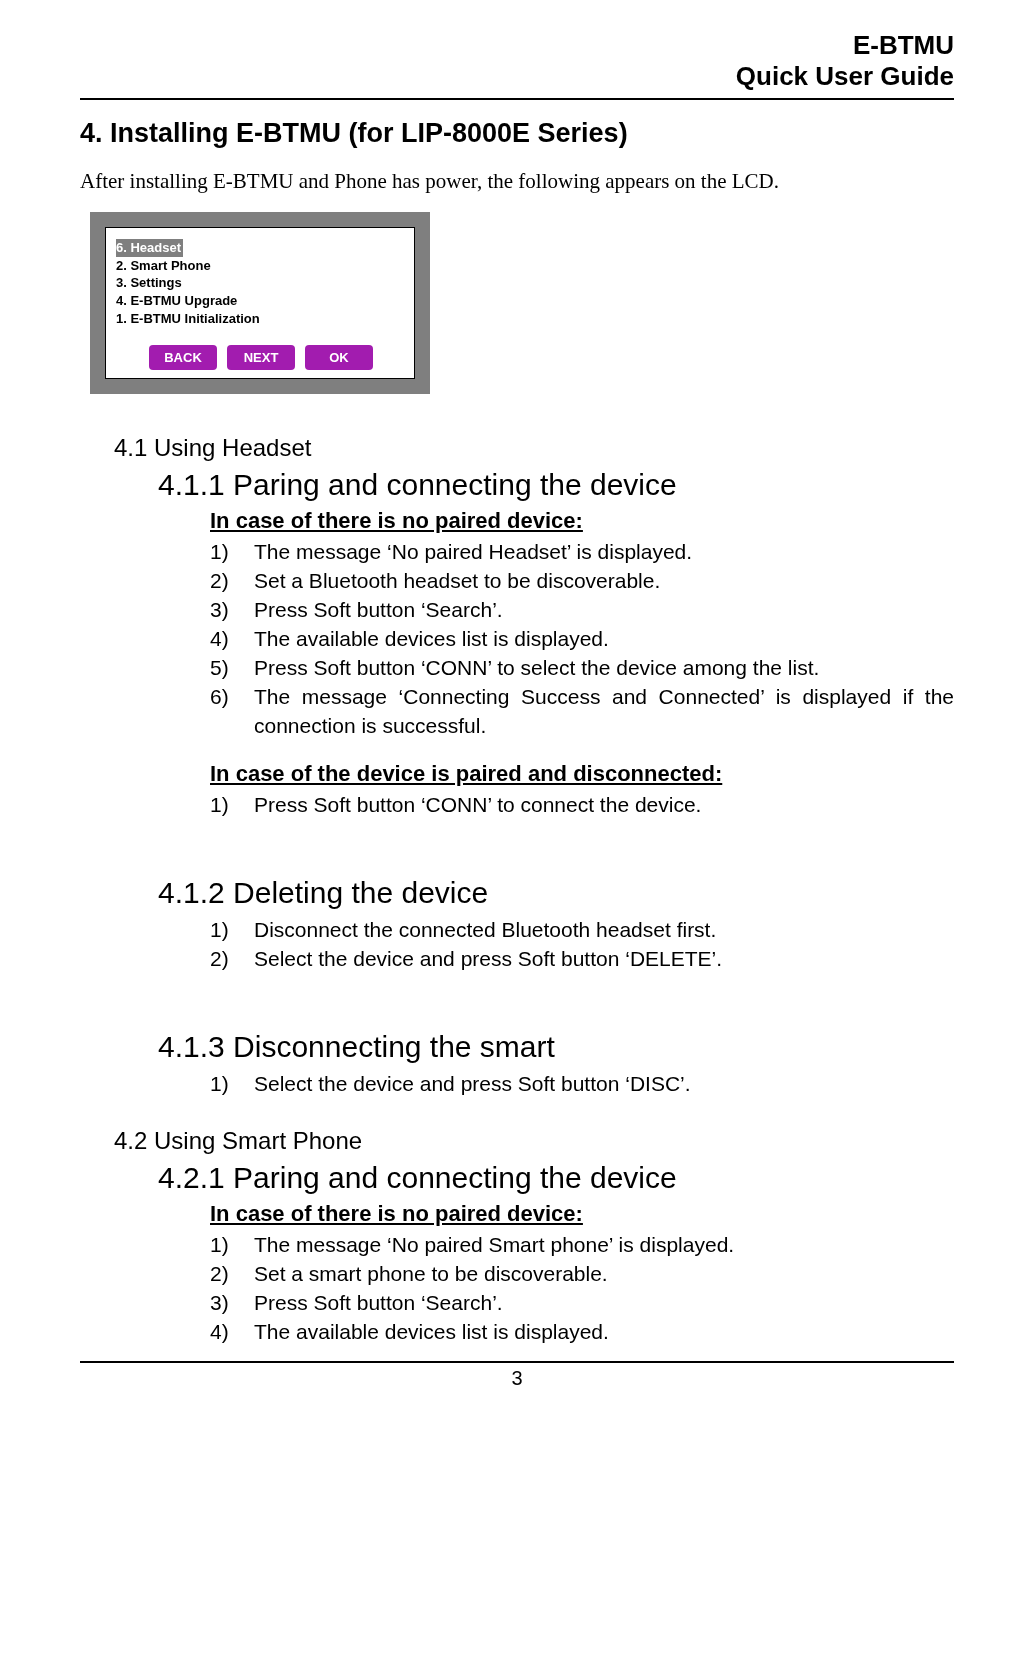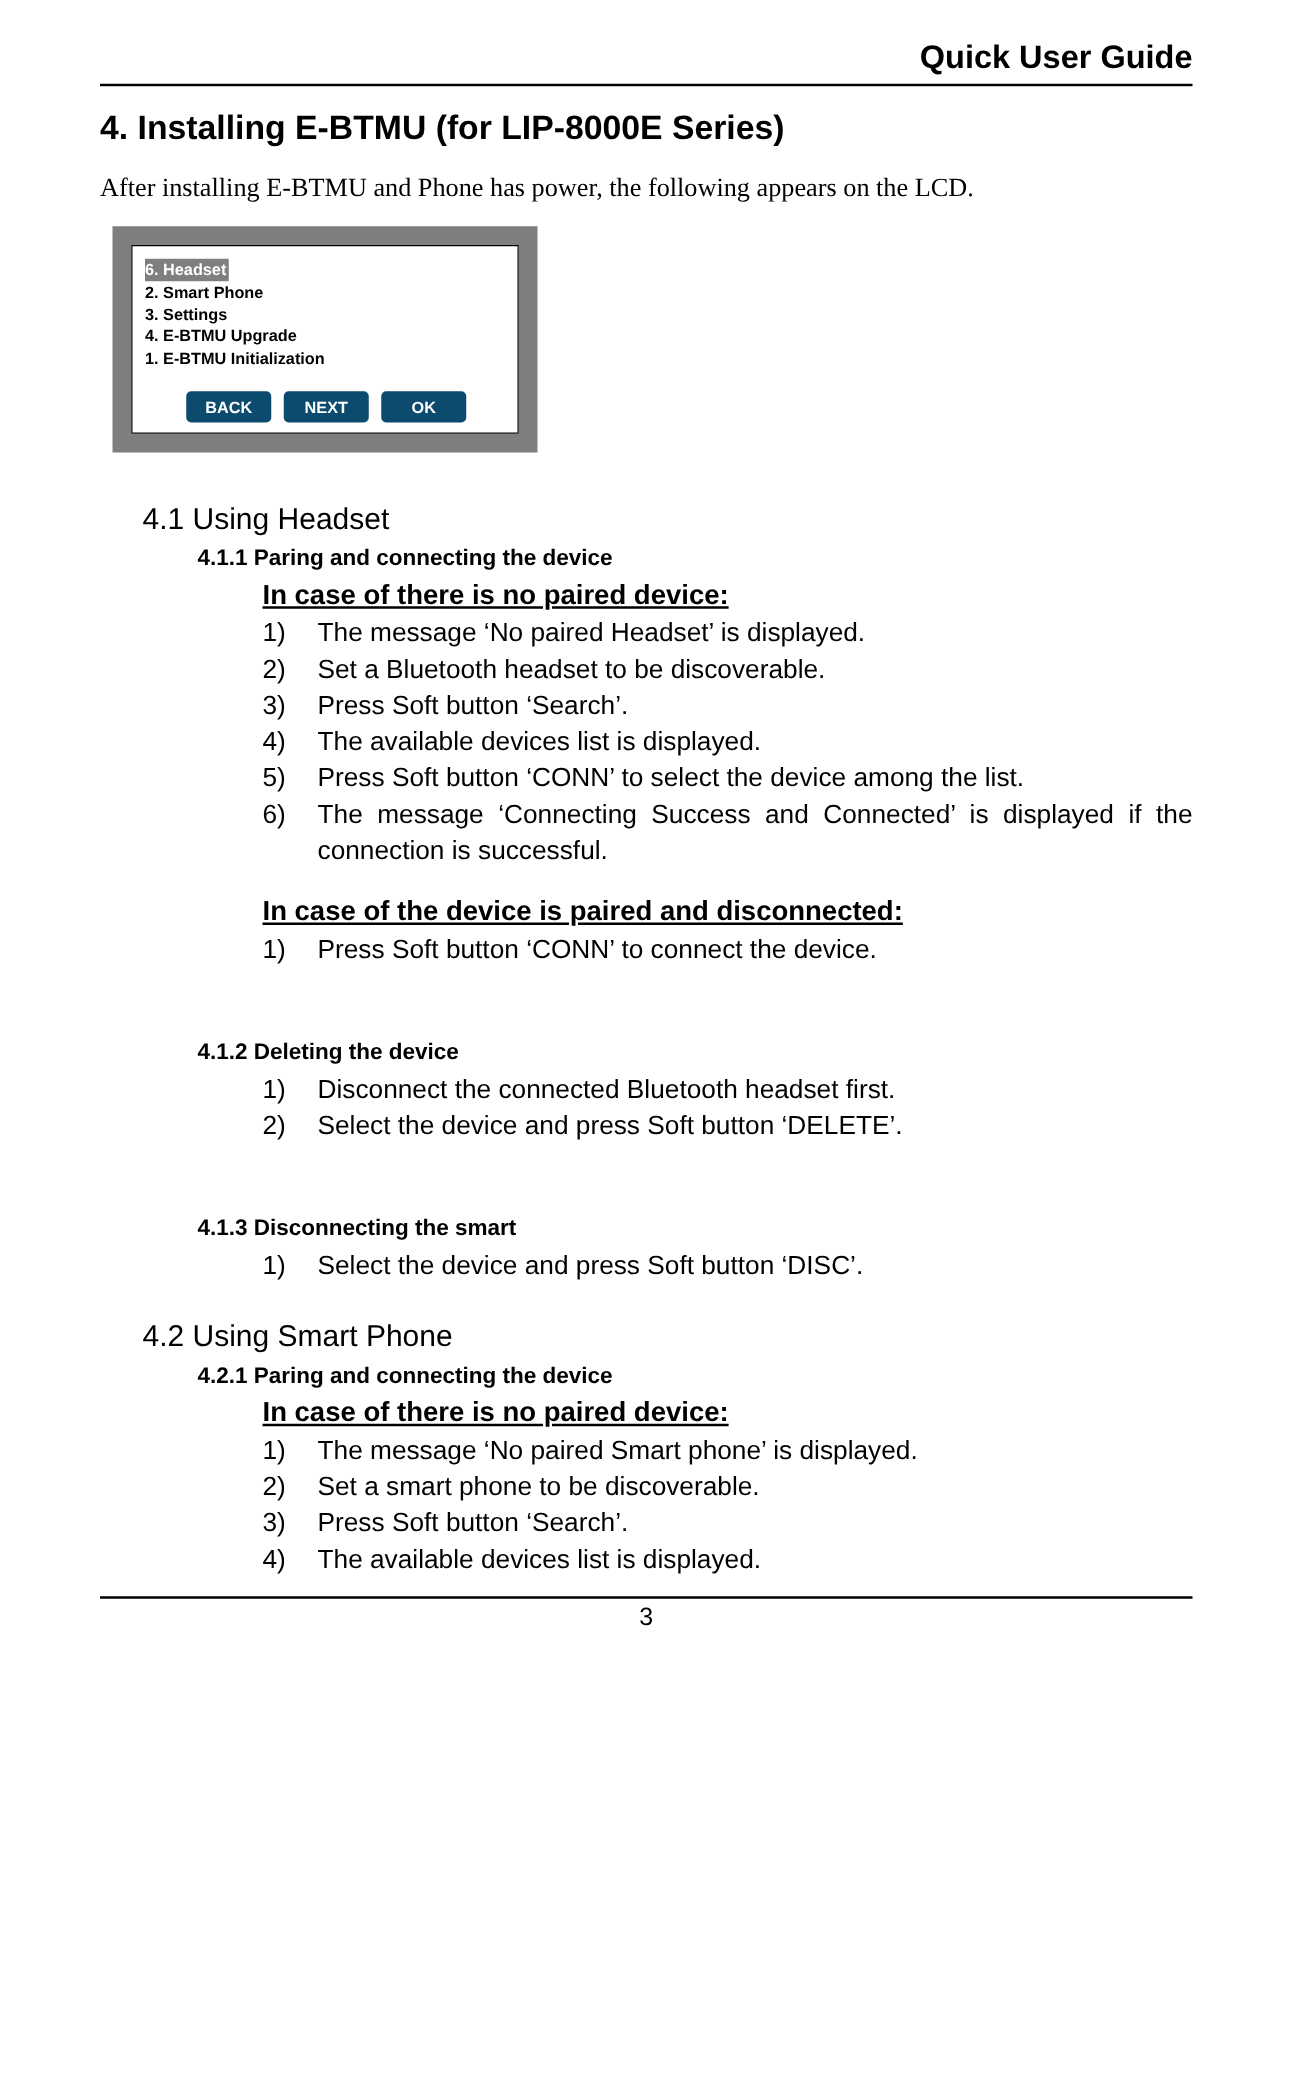--- a/index.html
+++ b/index.html
@@ -58,38 +58,38 @@
     display: inline-block;
     padding-right: 2px;
   }
   .lcd-btnrow {
     display: flex;
     gap: 10px;
     margin-top: 18px;
     justify-content: center;
   }
   .lcd-btn {
-    background: #0c4a6e;
+    background: #a21caf;
     color: #fff;
     font-size: 13px;
     font-weight: bold;
     padding: 5px 0;
     width: 68px;
     text-align: center;
     border-radius: 4px;
     font-family: Arial, sans-serif;
   }
   .h2 {
     font-size: 24px;
     font-weight: normal;
     margin: 40px 0 6px 34px;
   }
   .h3 {
-    font-size: 18px;
-    font-weight: bold;
+    font-size: 30px;
+    font-weight: normal;
     margin: 6px 0 6px 78px;
   }
   .h3.gap {
     margin-top: 56px;
   }
   .h4 {
     font-size: 22px;
     font-weight: bold;
     text-decoration: underline;
     margin: 6px 0 4px 130px;
@@ -125,20 +125,21 @@
     font-size: 20px;
     padding-top: 4px;
   }
 </style>
 </head>
 <body>
 
 <div class="page">
 
   <div class="header">
+    <div>E-BTMU</div>
     <div>Quick User Guide</div>
   </div>
 
   <div class="h1">4.  Installing E-BTMU (for LIP-8000E Series)</div>
   <div class="intro">After installing E-BTMU and Phone has power, the following appears on the LCD.</div>
 
   <div class="lcd-frame">
     <div class="lcd-inner">
       <div>
         <span class="menu-item sel">6.  Headset</span>

